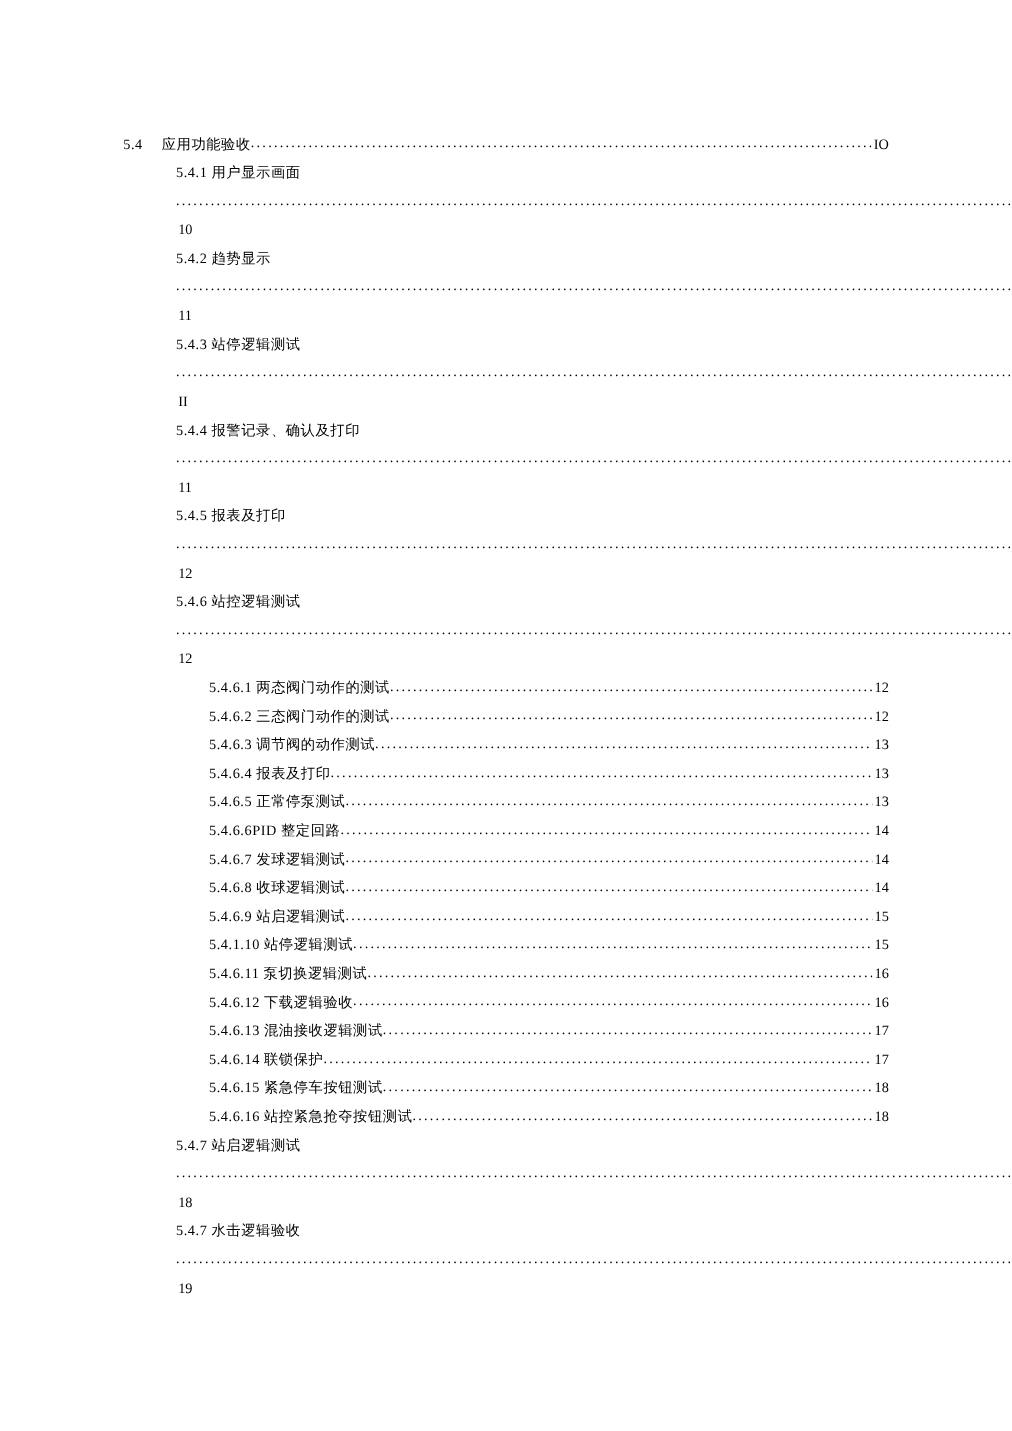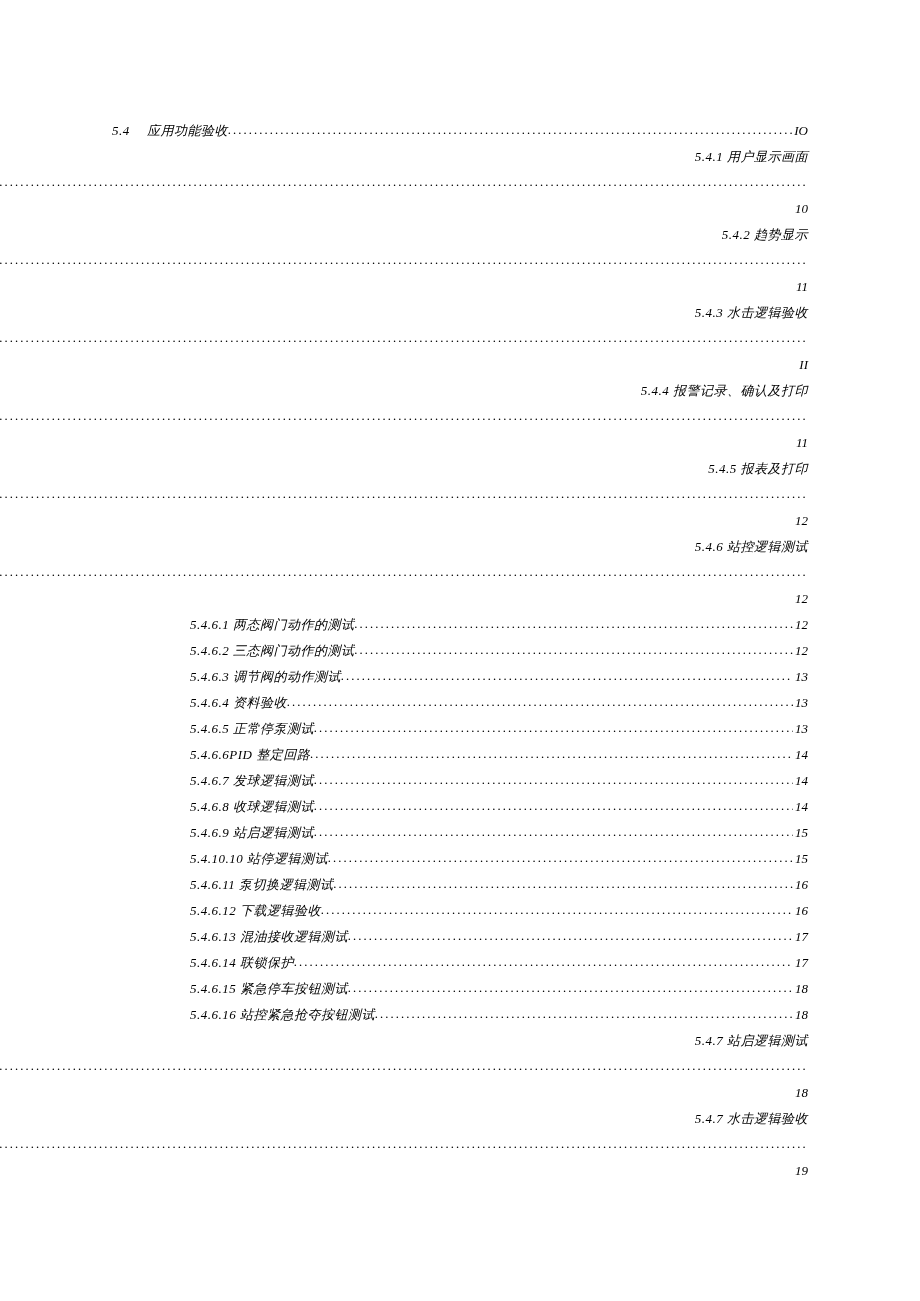--- a/index.html
+++ b/index.html
@@ -10,25 +10,24 @@
       font-family: "SimSun", "宋体", serif;
       font-size: 13px;
       color: #000000;
       padding: 118px 112px 0 112px;
     }
     .toc-container {
       width: 100%;
     }
     .toc-line {
       display: flex;
-      align-items: flex-end;
+      align-items: flex-start;
       white-space: nowrap;
       line-height: 2.0;
       margin-bottom: 0;
-      font-style: italic;
     }
     .indent-0 { padding-left: 0; }
     .indent-1 { padding-left: 48px; flex-direction: column; }
     .indent-2 { padding-left: 78px; }
     .toc-label {
       flex: 0 0 auto;
       letter-spacing: 0.5px;
     }
     .toc-dots {
       flex: 1 1 auto;
@@ -58,21 +57,21 @@
       <span class="toc-label">5.4.1 用户显示画面</span>
       <span class="toc-dots"></span>
       <span class="toc-page">10</span>
     </div>
     <div class="toc-line indent-1">
       <span class="toc-label">5.4.2 趋势显示</span>
       <span class="toc-dots"></span>
       <span class="toc-page">11</span>
     </div>
     <div class="toc-line indent-1">
-      <span class="toc-label">5.4.3 水击逻辑验收</span>
+      <span class="toc-label">5.4.3 站停逻辑测试</span>
       <span class="toc-dots"></span>
       <span class="toc-page">II</span>
     </div>
     <div class="toc-line indent-1">
       <span class="toc-label">5.4.4 报警记录、确认及打印</span>
       <span class="toc-dots"></span>
       <span class="toc-page">11</span>
     </div>
     <div class="toc-line indent-1">
       <span class="toc-label">5.4.5 报表及打印</span>
@@ -93,21 +92,21 @@
       <span class="toc-label">5.4.6.2 三态阀门动作的测试</span>
       <span class="toc-dots"></span>
       <span class="toc-page">12</span>
     </div>
     <div class="toc-line indent-2">
       <span class="toc-label">5.4.6.3 调节阀的动作测试</span>
       <span class="toc-dots"></span>
       <span class="toc-page">13</span>
     </div>
     <div class="toc-line indent-2">
-      <span class="toc-label">5.4.6.4 资料验收</span>
+      <span class="toc-label">5.4.6.4 报表及打印</span>
       <span class="toc-dots"></span>
       <span class="toc-page">13</span>
     </div>
     <div class="toc-line indent-2">
       <span class="toc-label">5.4.6.5 正常停泵测试</span>
       <span class="toc-dots"></span>
       <span class="toc-page">13</span>
     </div>
     <div class="toc-line indent-2">
       <span class="toc-label">5.4.6.6PID 整定回路</span>
@@ -123,21 +122,21 @@
       <span class="toc-label">5.4.6.8 收球逻辑测试</span>
       <span class="toc-dots"></span>
       <span class="toc-page">14</span>
     </div>
     <div class="toc-line indent-2">
       <span class="toc-label">5.4.6.9 站启逻辑测试</span>
       <span class="toc-dots"></span>
       <span class="toc-page">15</span>
     </div>
     <div class="toc-line indent-2">
-      <span class="toc-label">5.4.10.10 站停逻辑测试</span>
+      <span class="toc-label">5.4.1.10 站停逻辑测试</span>
       <span class="toc-dots"></span>
       <span class="toc-page">15</span>
     </div>
     <div class="toc-line indent-2">
       <span class="toc-label">5.4.6.11 泵切换逻辑测试</span>
       <span class="toc-dots"></span>
       <span class="toc-page">16</span>
     </div>
     <div class="toc-line indent-2">
       <span class="toc-label">5.4.6.12 下载逻辑验收</span>

